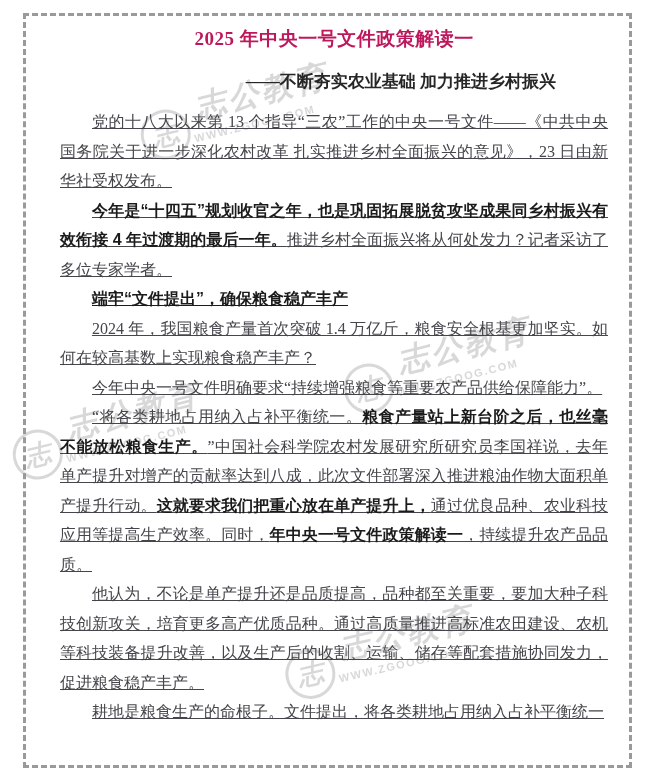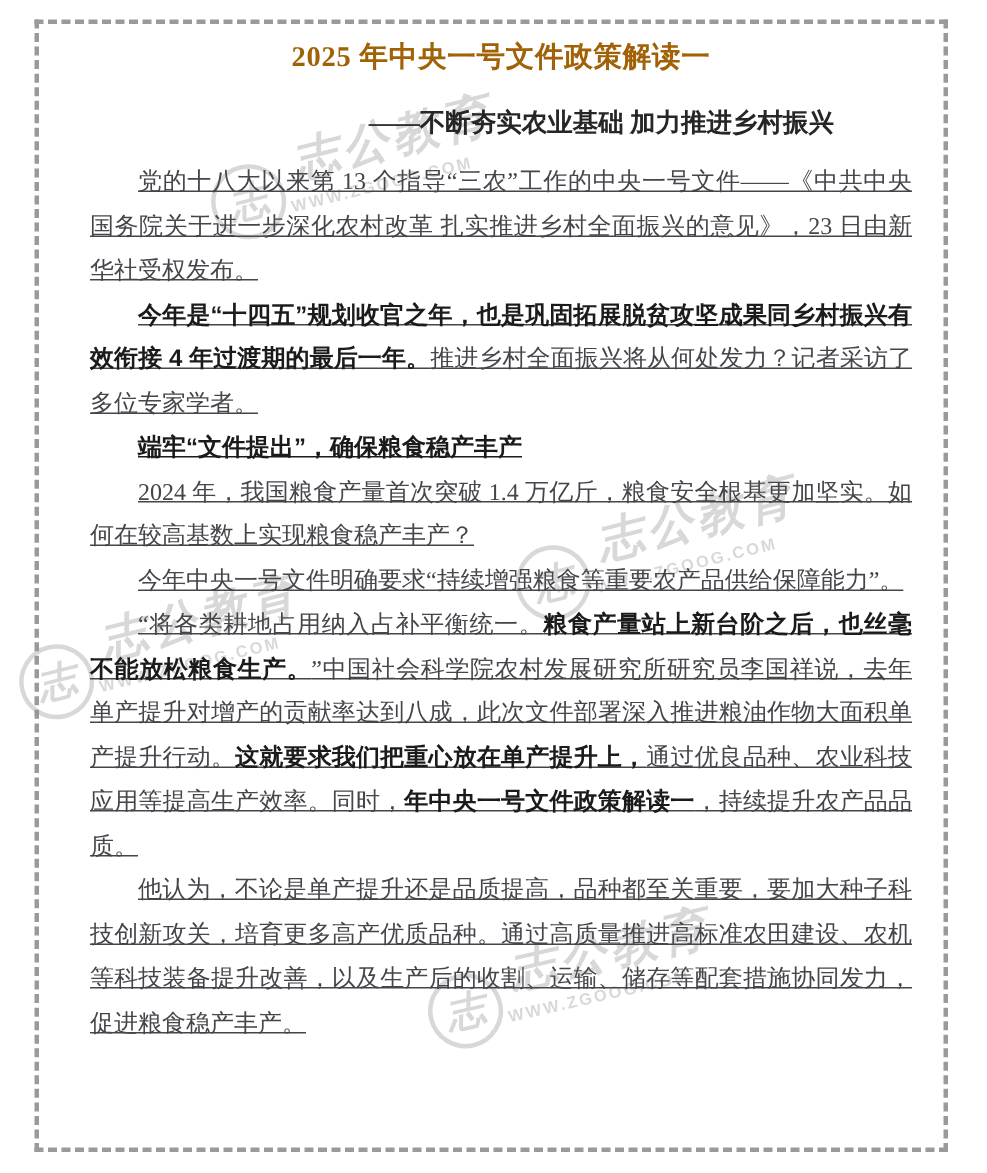--- a/index.html
+++ b/index.html
@@ -31,21 +31,21 @@
   }
   .wm-url{
     position:absolute;left:52px;top:44px;font-size:11px;letter-spacing:1.6px;
     white-space:nowrap;font-family:"Liberation Sans", sans-serif;font-weight:600;
   }
   .content{
     position:absolute;left:60px;top:26px;width:548px;z-index:2;
   }
   .doc-title{
     margin:0;padding:0;text-align:center;
-    font-size:19px;line-height:26px;font-weight:bold;color:#a16207;
+    font-size:19px;line-height:26px;font-weight:bold;color:#be185d;
     font-family:"Liberation Serif", serif;letter-spacing:.5px;
   }
   .doc-subtitle{
     margin-top:18px;text-align:right;padding-right:52px;
     font-size:17px;line-height:24px;font-weight:bold;color:#262626;
     font-family:Liberation Serif, serif;
   }
   .paras{margin-top:13px;}
   .para{
     margin:0;text-align:justify;text-indent:2em;
@@ -94,14 +94,15 @@
   <h1 class="doc-title">2025 年中央一号文件政策解读一</h1>
   <div class="doc-subtitle">——不断夯实农业基础 加力推进乡村振兴</div>
   <div class="paras" id="paras">
       <p class="para"><span>党的十八大以来第 13 个指导“三农”工作的中央一号文件——《中共中央国务院关于进一步深化农村改革 扎实推进乡村全面振兴的意见》，23 日由新华社受权发布。</span></p>
       <p class="para"><span class="rb">今年是“十四五”规划收官之年，也是巩固拓展脱贫攻坚成果同乡村振兴有效衔接 4 年过渡期的最后一年。</span><span>推进乡村全面振兴将从何处发力？记者采访了多位专家学者。</span></p>
       <p class="para heading"><span class="rb">端牢“文件提出”，确保粮食稳产丰产</span></p>
       <p class="para"><span>2024 年，我国粮食产量首次突破 1.4 万亿斤，粮食安全根基更加坚实。如何在较高基数上实现粮食稳产丰产？</span></p>
       <p class="para"><span>今年中央一号文件明确要求“持续增强粮食等重要农产品供给保障能力”。</span></p>
       <p class="para"><span>“将各类耕地占用纳入占补平衡统一。</span><span class="rb">粮食产量站上新台阶之后，也丝毫不能放松粮食生产。</span><span>”中国社会科学院农村发展研究所研究员李国祥说，去年单产提升对增产的贡献率达到八成，此次文件部署深入推进粮油作物大面积单产提升行动。</span><span class="rb">这就要求我们把重心放在单产提升上，</span><span>通过优良品种、农业科技应用等提高生产效率。同时，</span><span class="rb">年中央一号文件政策解读一</span><span>，持续提升农产品品质。</span></p>
       <p class="para"><span>他认为，不论是单产提升还是品质提高，品种都至关重要，要加大种子科技创新攻关，培育更多高产优质品种。通过高质量推进高标准农田建设、农机等科技装备提升改善，以及生产后的收割、运输、储存等配套措施协同发力，促进粮食稳产丰产。</span></p>
+      <p class="para"><span>耕地是粮食生产的命根子。文件提出，将各类耕地占用纳入占补平衡统一</span></p>
     </div>
 </div>
 
 </body></html>

